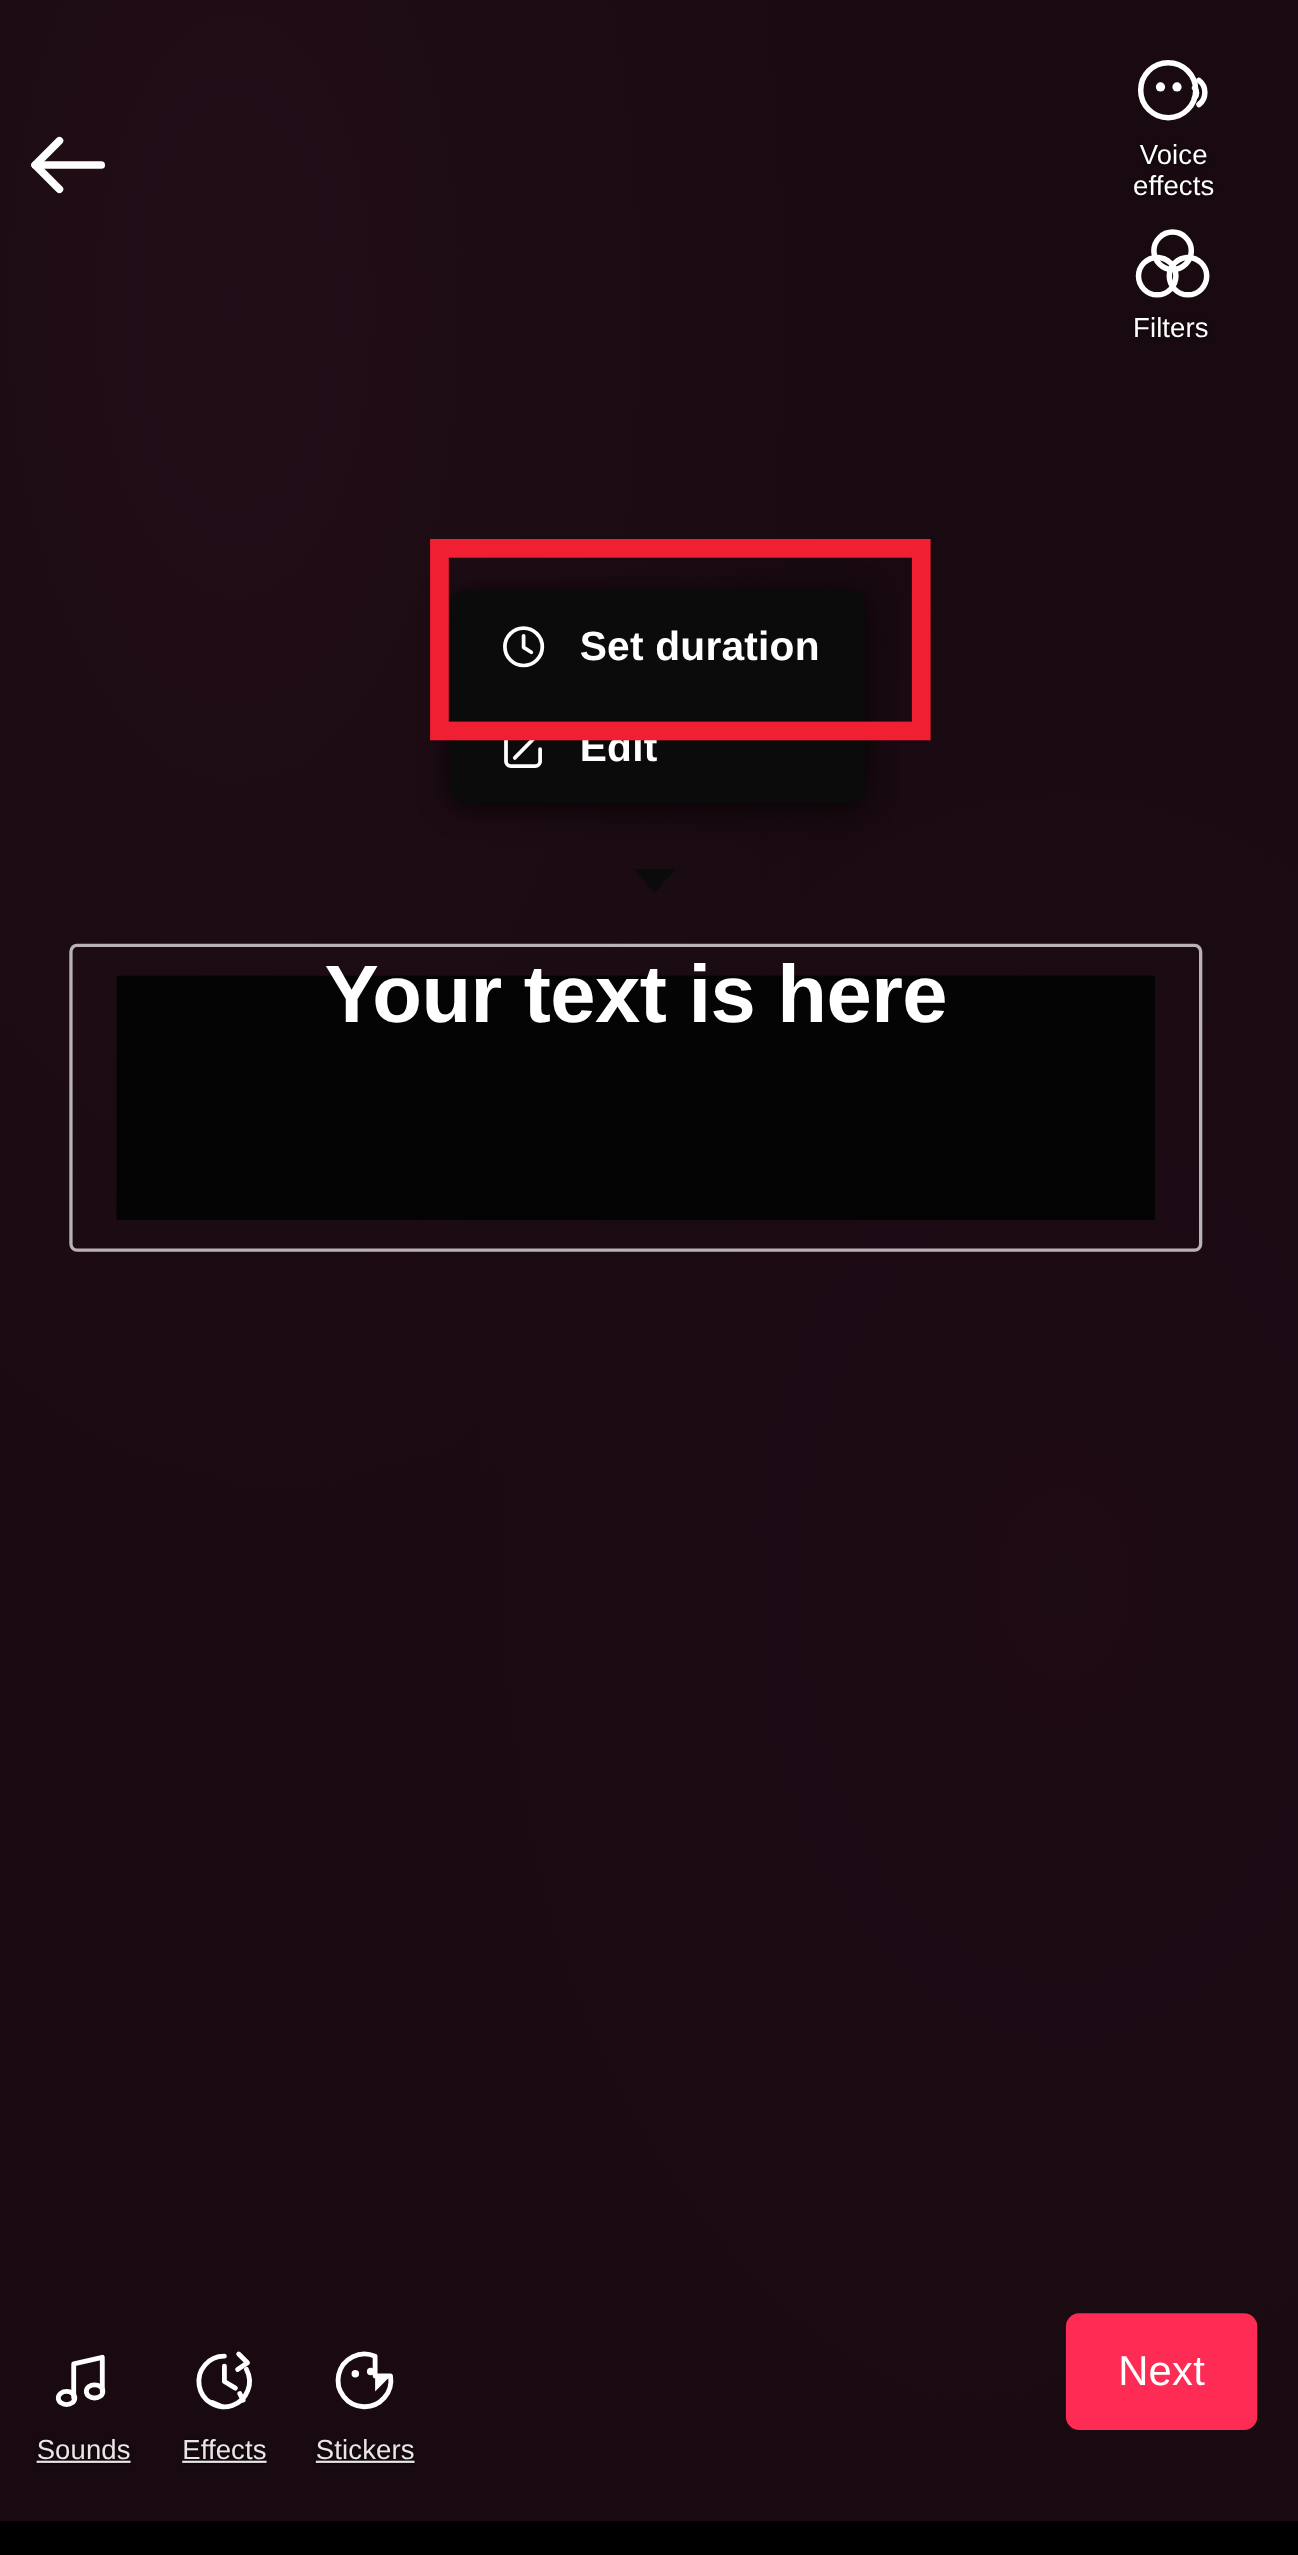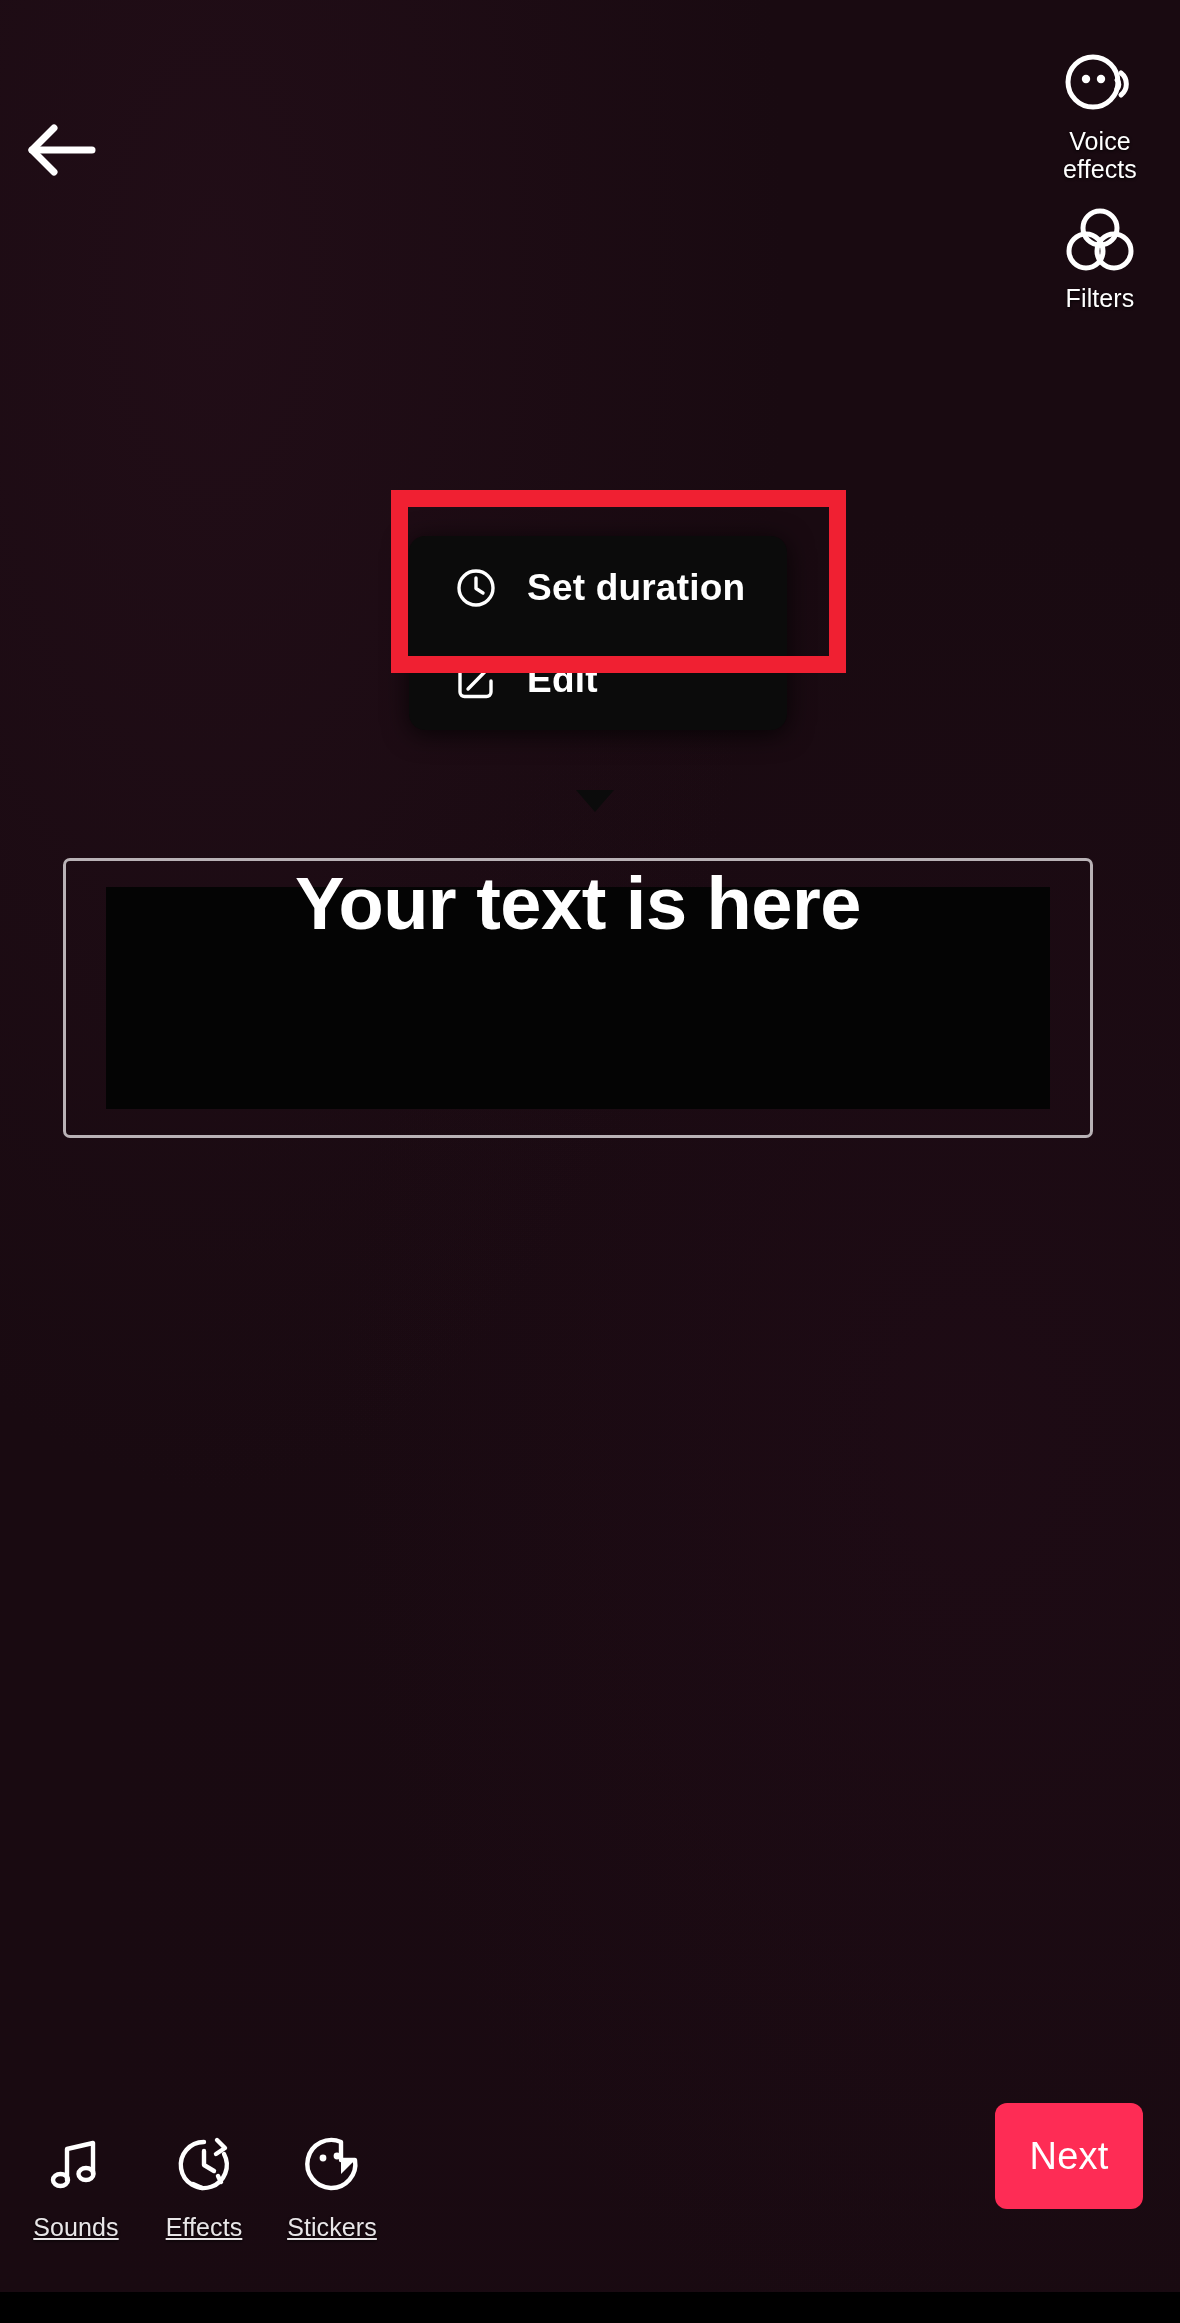--- a/index.html
+++ b/index.html
@@ -43,21 +43,21 @@
     right: 10px;
     top: 48px;
     width: 140px;
     display: flex;
     flex-direction: column;
     align-items: center;
   }
   .rail-item {
     display: flex;
     flex-direction: column;
-    align-items: center;
+    align-items: flex-start;
     margin-bottom: 22px;
     cursor: pointer;
     width: 140px;
   }
   .rail-icon {
     height: 72px;
     display: flex;
     align-items: center;
     justify-content: center;
   }
@@ -195,21 +195,21 @@
     font-size: 25px;
     letter-spacing: 0.1px;
     white-space: nowrap;
     text-shadow: 0 1px 3px rgba(0,0,0,0.8);
     text-decoration: underline;
   }
   #next-btn {
     position: absolute;
     right: 37px;
     top: 26px;
-    width: 148px;
+    width: 174px;
     height: 106px;
     background: #fe2c55;
     border-radius: 12px;
     display: flex;
     align-items: center;
     justify-content: center;
     cursor: pointer;
     border: none;
     text-align: center;
   }

